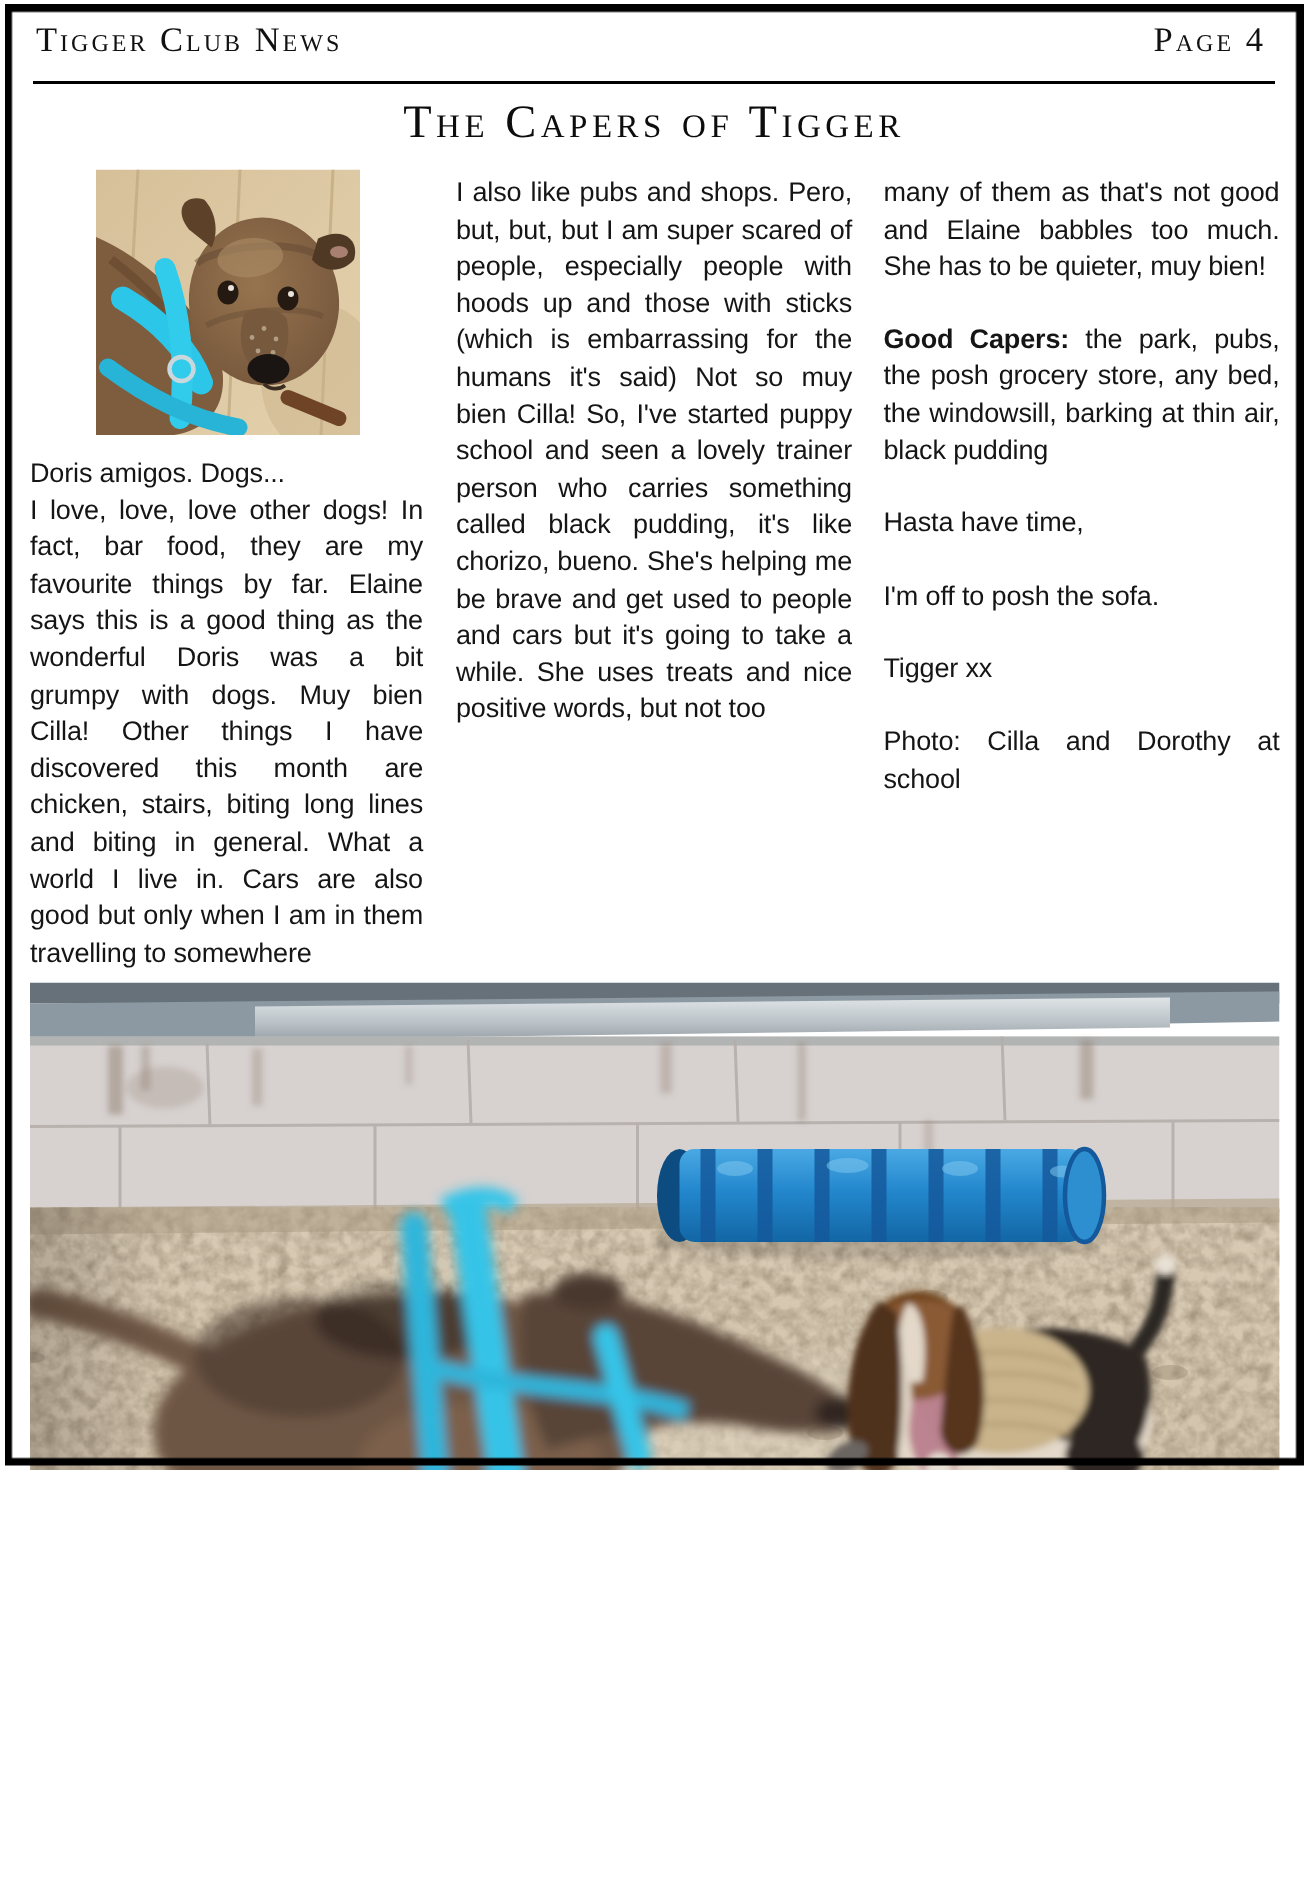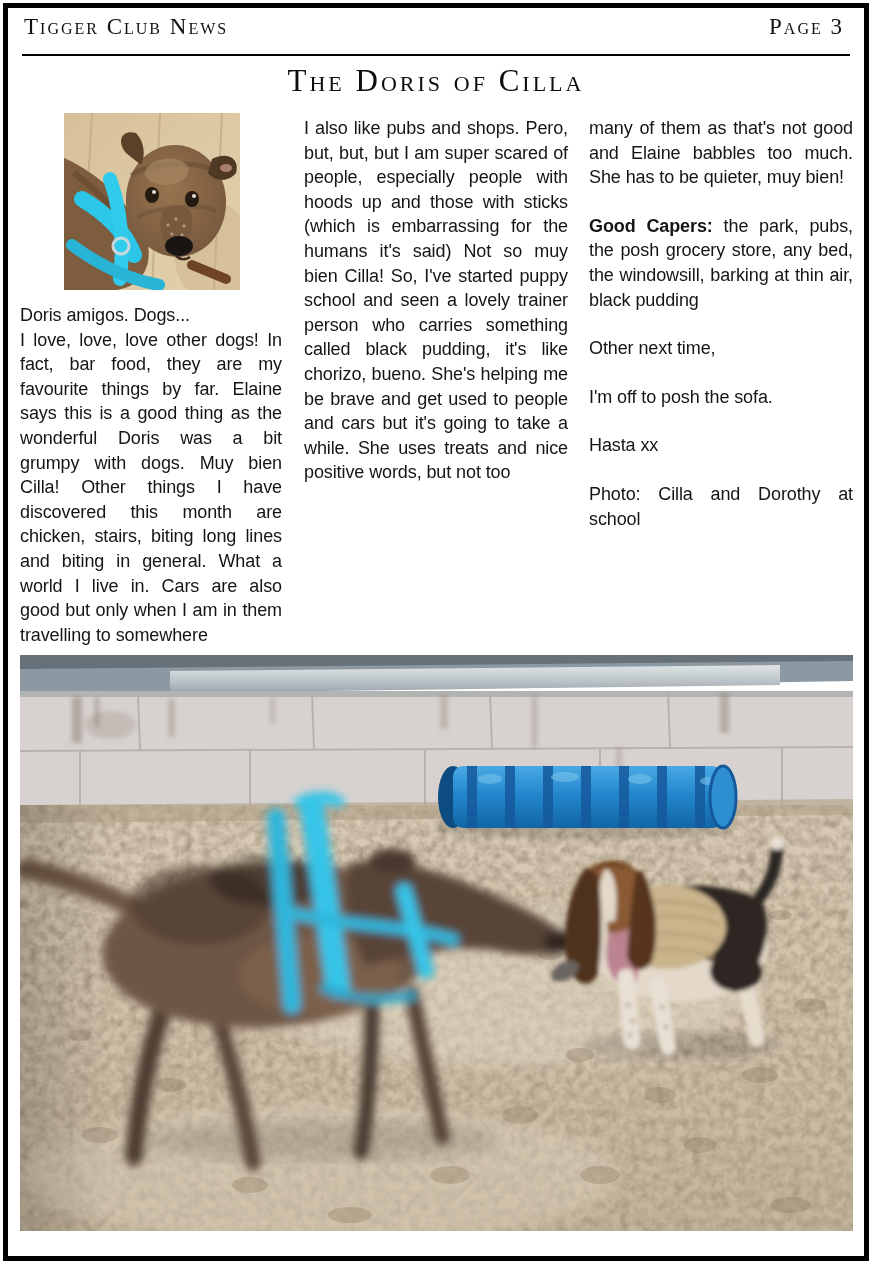--- a/index.html
+++ b/index.html
@@ -1,16 +1,16 @@
 <!DOCTYPE html>
 <html><head>
 <meta charset="utf-8">
 <style>
   html,body{margin:0;padding:0;background:#ffffff;}
-  .page{position:relative;width:872px;height:1264px;background:#fff;overflow:hidden;
+  .page{position:relative;width:872px;height:980px;background:#fff;overflow:hidden;
         font-family:"Liberation Sans",sans-serif;color:#151515;}
   .frame{position:absolute;inset:3px;border:5px solid #000;pointer-events:none;z-index:50;}
   .masthead{position:absolute;top:14px;left:24px;right:28px;display:flex;
             justify-content:space-between;align-items:baseline;
             font-family:"Liberation Serif",serif;font-variant:small-caps;
             font-size:23px;letter-spacing:2px;color:#111;}
   .rule{position:absolute;top:54px;left:22px;width:828px;border-top:2px solid #000;}
   .headline{position:absolute;top:63px;left:0;width:100%;text-align:center;
             font-family:"Liberation Serif",serif;font-variant:small-caps;
             font-size:31px;letter-spacing:3px;color:#0d0d0d;}
@@ -29,25 +29,25 @@
   b{font-weight:700;}
 </style>
 </head>
 <body>
 
 <div class="page">
   <div class="frame"></div>
 
   <div class="masthead">
     <span>Tigger Club News</span>
-    <span>Page 3</span>
+    <span>Page 4</span>
   </div>
   <div class="rule"></div>
 
-  <div class="headline">The Doris of Cilla</div>
+  <div class="headline">The Capers of Tigger</div>
 
   <div class="col col1">
     <svg class="portrait" viewBox="0 0 176 177" role="img" aria-label="Cilla the brindle puppy wearing a turquoise harness on a wooden floor">
       <defs>
         <linearGradient id="wood" x1="0" y1="0" x2="1" y2="1">
           <stop offset="0" stop-color="#d3bd95"></stop>
             <stop offset="0.55" stop-color="#e0cda8"></stop>
             <stop offset="1" stop-color="#cdb econ" stop-opacity="1"></stop>
         </linearGradient>
         <linearGradient id="wood2" x1="0" y1="0" x2="1" y2="1">
@@ -111,23 +111,23 @@
     </div>
   </div>
 
   <div class="col col2">
     <p>I also like pubs and shops. Pero, but, but, but I am super scared of people, especially people with hoods up and those with sticks (which is embarrassing for the humans it's said) Not so muy bien Cilla! So, I've started puppy school and seen a lovely trainer person who carries something called black pudding, it's like chorizo, bueno. She's helping me be brave and get used to people and cars but it's going to take a while. She uses treats and nice positive words, but not too</p>
   </div>
 
   <div class="col col3">
     <p>many of them as that's not good and Elaine babbles too much. She has to be quieter, muy bien!</p>
     <p><b>Good Capers:</b><span> the park, pubs, the posh grocery store, any bed, the windowsill, barking at thin air, black pudding</span></p>
-    <p class="noj sign">Other next time,</p>
+    <p class="noj sign">Hasta have time,</p>
     <p class="noj sign">I'm off to posh the sofa.</p>
-    <p class="noj" style="margin-bottom:24px;">Hasta xx</p>
+    <p class="noj" style="margin-bottom:24px;">Tigger xx</p>
     <p>Photo: Cilla and Dorothy at school</p>
   </div>
 
   <svg class="schoolphoto" viewBox="0 0 833 576" preserveAspectRatio="none" role="img" aria-label="Cilla and Dorothy the basset hound in a sand school with a blue agility tunnel">
     <defs>
       <linearGradient id="sandg" x1="0" y1="0" x2="0" y2="1">
         <stop offset="0" stop-color="#d8cab4"></stop>
           <stop offset="0.5" stop-color="#d1c2ab"></stop>
           <stop offset="1" stop-color="#c4b49b"></stop>
       </linearGradient>

